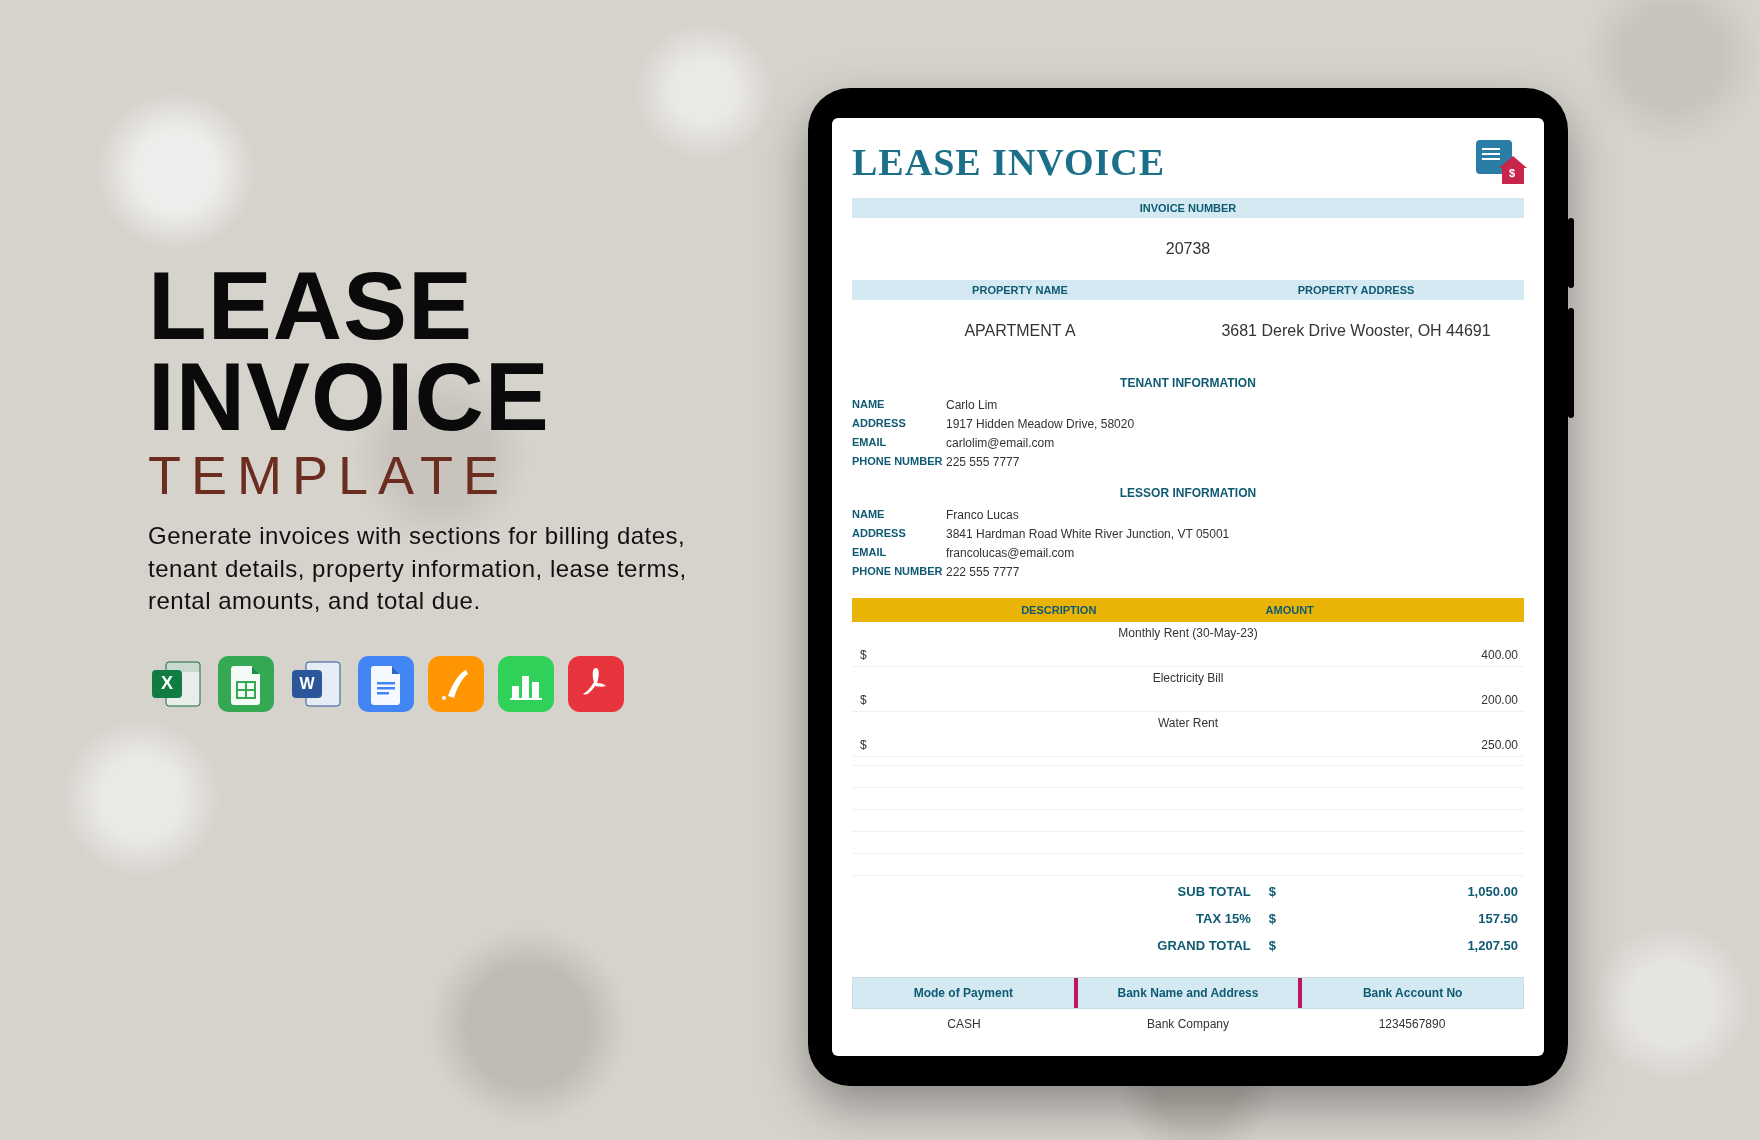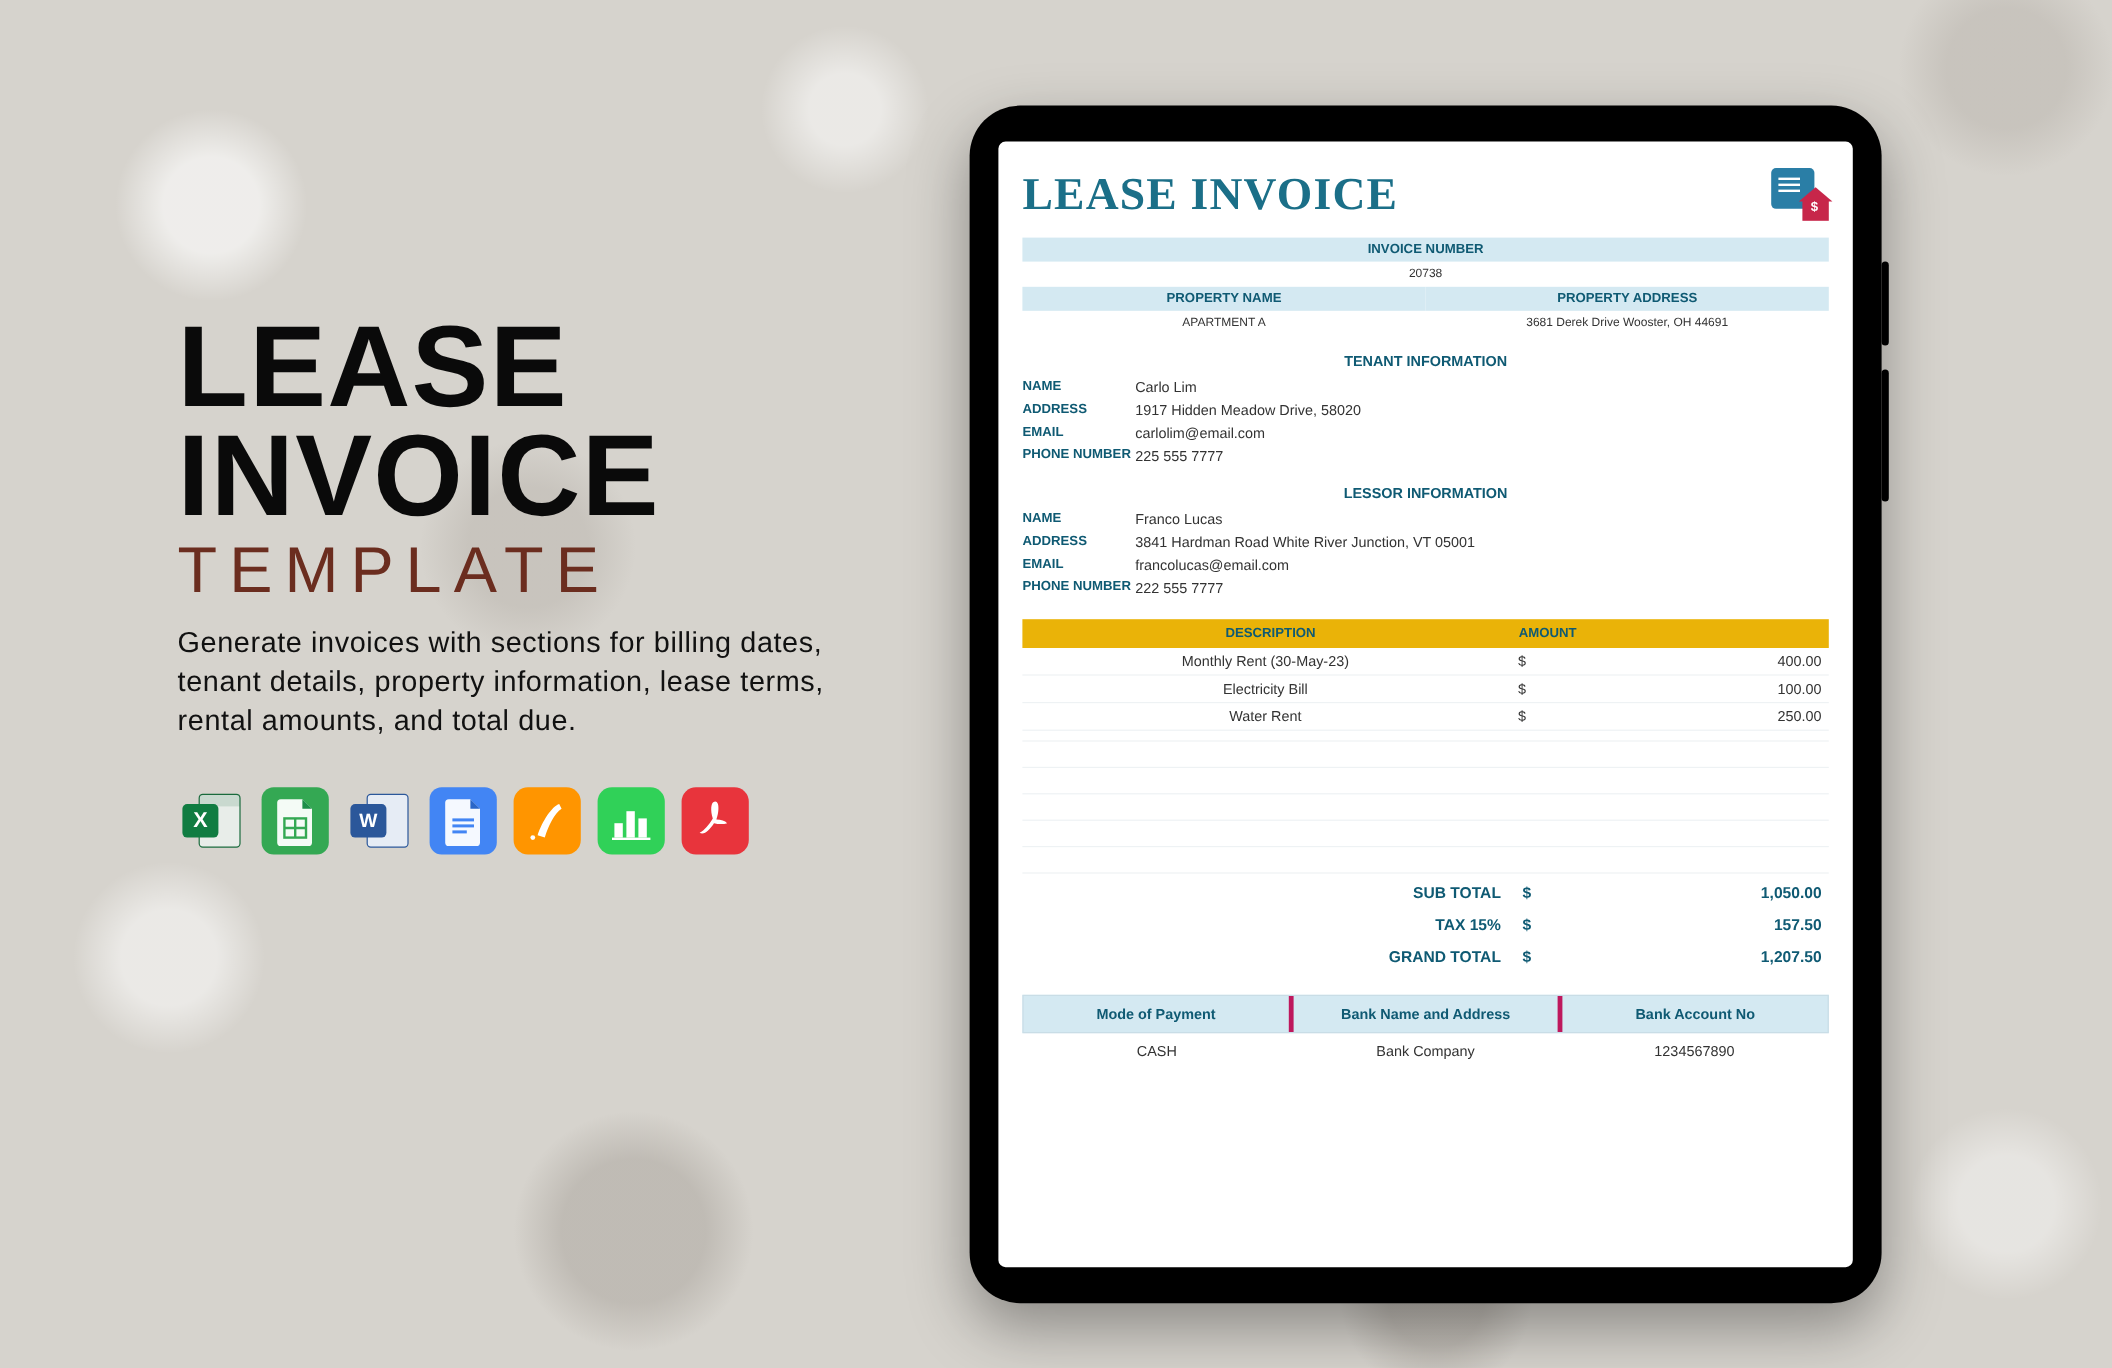--- a/index.html
+++ b/index.html
@@ -118,31 +118,31 @@
   .doc-icon { width:52px; height:44px; position:relative; }
   .doc-icon .scroll { position:absolute; top:0; left:4px; width:36px; height:34px; background:#2a7ea6; border-radius:4px 4px 8px 4px; }
   .doc-icon .scroll::before{content:"";position:absolute;left:6px;top:8px;width:18px;height:2px;background:#fff;box-shadow:0 5px 0 #fff,0 10px 0 #fff;}
   .doc-icon .house { position:absolute; bottom:0; right:0; width:22px; height:18px; background:#c7264a; }
   .doc-icon .house::before{content:"";position:absolute;left:-3px;top:-10px;width:0;height:0;border-left:14px solid transparent;border-right:14px solid transparent;border-bottom:12px solid #c7264a;}
   .doc-icon .house::after{content:"$";position:absolute;color:#fff;font-size:11px;font-weight:bold;left:7px;top:1px;}
 
   .hdr-row { display:flex; margin-top:14px; }
   .hdr-cell { flex:1; text-align:center; }
   .hdr-label { background:#d4e9f2; color:#0f5a73; font-weight:700; font-size:11px; padding:4px 0;}
-  .hdr-val { padding:5px 0; font-size:10px; }
+  .hdr-val { padding:22px 0; font-size:16px; }
 
   .sec-title { text-align:center; color:#0f5a73; font-weight:700; font-size:12px; margin:14px 0 6px; }
   .info-row { display:flex; font-size:12px; padding:2px 0 3px;}
   .info-label { width:94px; color:#0f5a73; font-weight:700; font-size:11px; }
   .info-val { flex:1; }
 
   .items-head { display:flex; background:#eab308; color:#0f5a73; font-weight:700; font-size:11px; margin-top:16px;}
   .items-head .desc { flex:1.6; text-align:center; padding:6px 0;}
   .items-head .amt { flex:1; text-align:left; padding:6px 0;}
-  .item-row { display:flex; border-bottom:1px solid #eef2f4; font-size:12px;}
+  .item-row { display:flex; border-bottom:1px solid #eef2f4; font-size:12px;flex-direction:column;}
   .item-row .desc { flex:1.6; text-align:center; padding:4px 0;}
   .item-row .amt { flex:1; display:flex; padding:4px 6px 4px 8px;}
   .item-row .amt .cur{flex:0 0 auto;}
   .item-row .amt .num{flex:1;text-align:right;}
   .blank-row { height:22px; border-bottom:1px solid #eef2f4;}
 
   .totals { margin-top:2px; }
   .totals-row { display:flex; font-size:13px; color:#0f5a73; font-weight:700; padding:6px 0;}
   .totals-row .lbl{flex:1.6;text-align:right;padding-right:10px;}
   .totals-row .amt{flex:1;display:flex;padding:0 6px 0 8px;}
@@ -294,21 +294,21 @@
         <div class="desc">Monthly Rent (30-May-23)</div>
         <div class="amt">
           <span class="cur">$</span>
           <span class="num">400.00</span>
         </div>
       </div>
     <div class="item-row">
         <div class="desc">Electricity Bill</div>
         <div class="amt">
           <span class="cur">$</span>
-          <span class="num">100.00</span>
+          <span class="num">200.00</span>
         </div>
       </div>
     <div class="item-row">
         <div class="desc">Water Rent</div>
         <div class="amt">
           <span class="cur">$</span>
           <span class="num">250.00</span>
         </div>
       </div>
     <div class="item-row">

